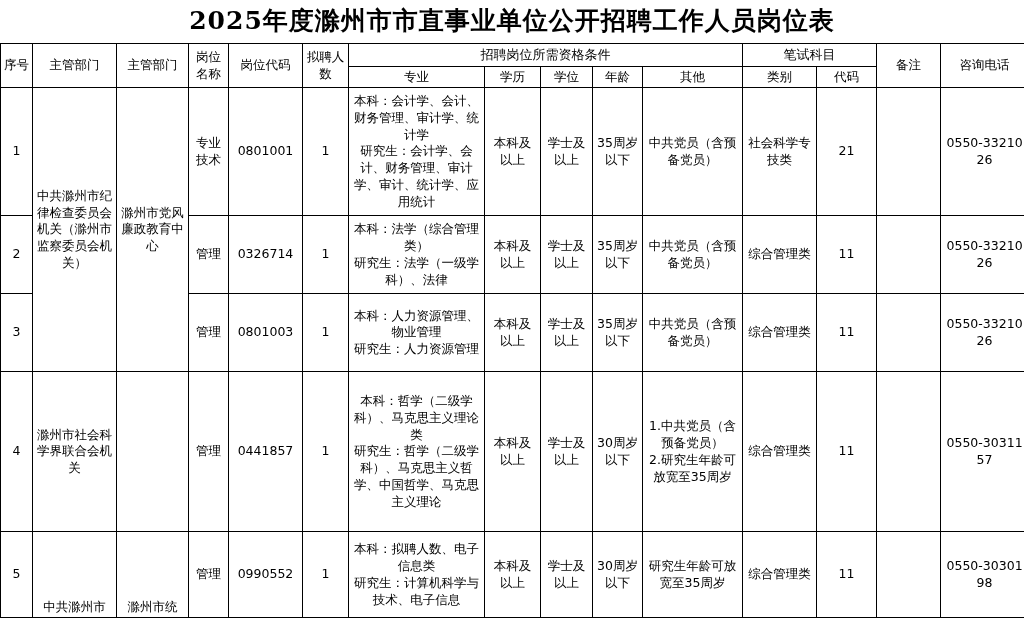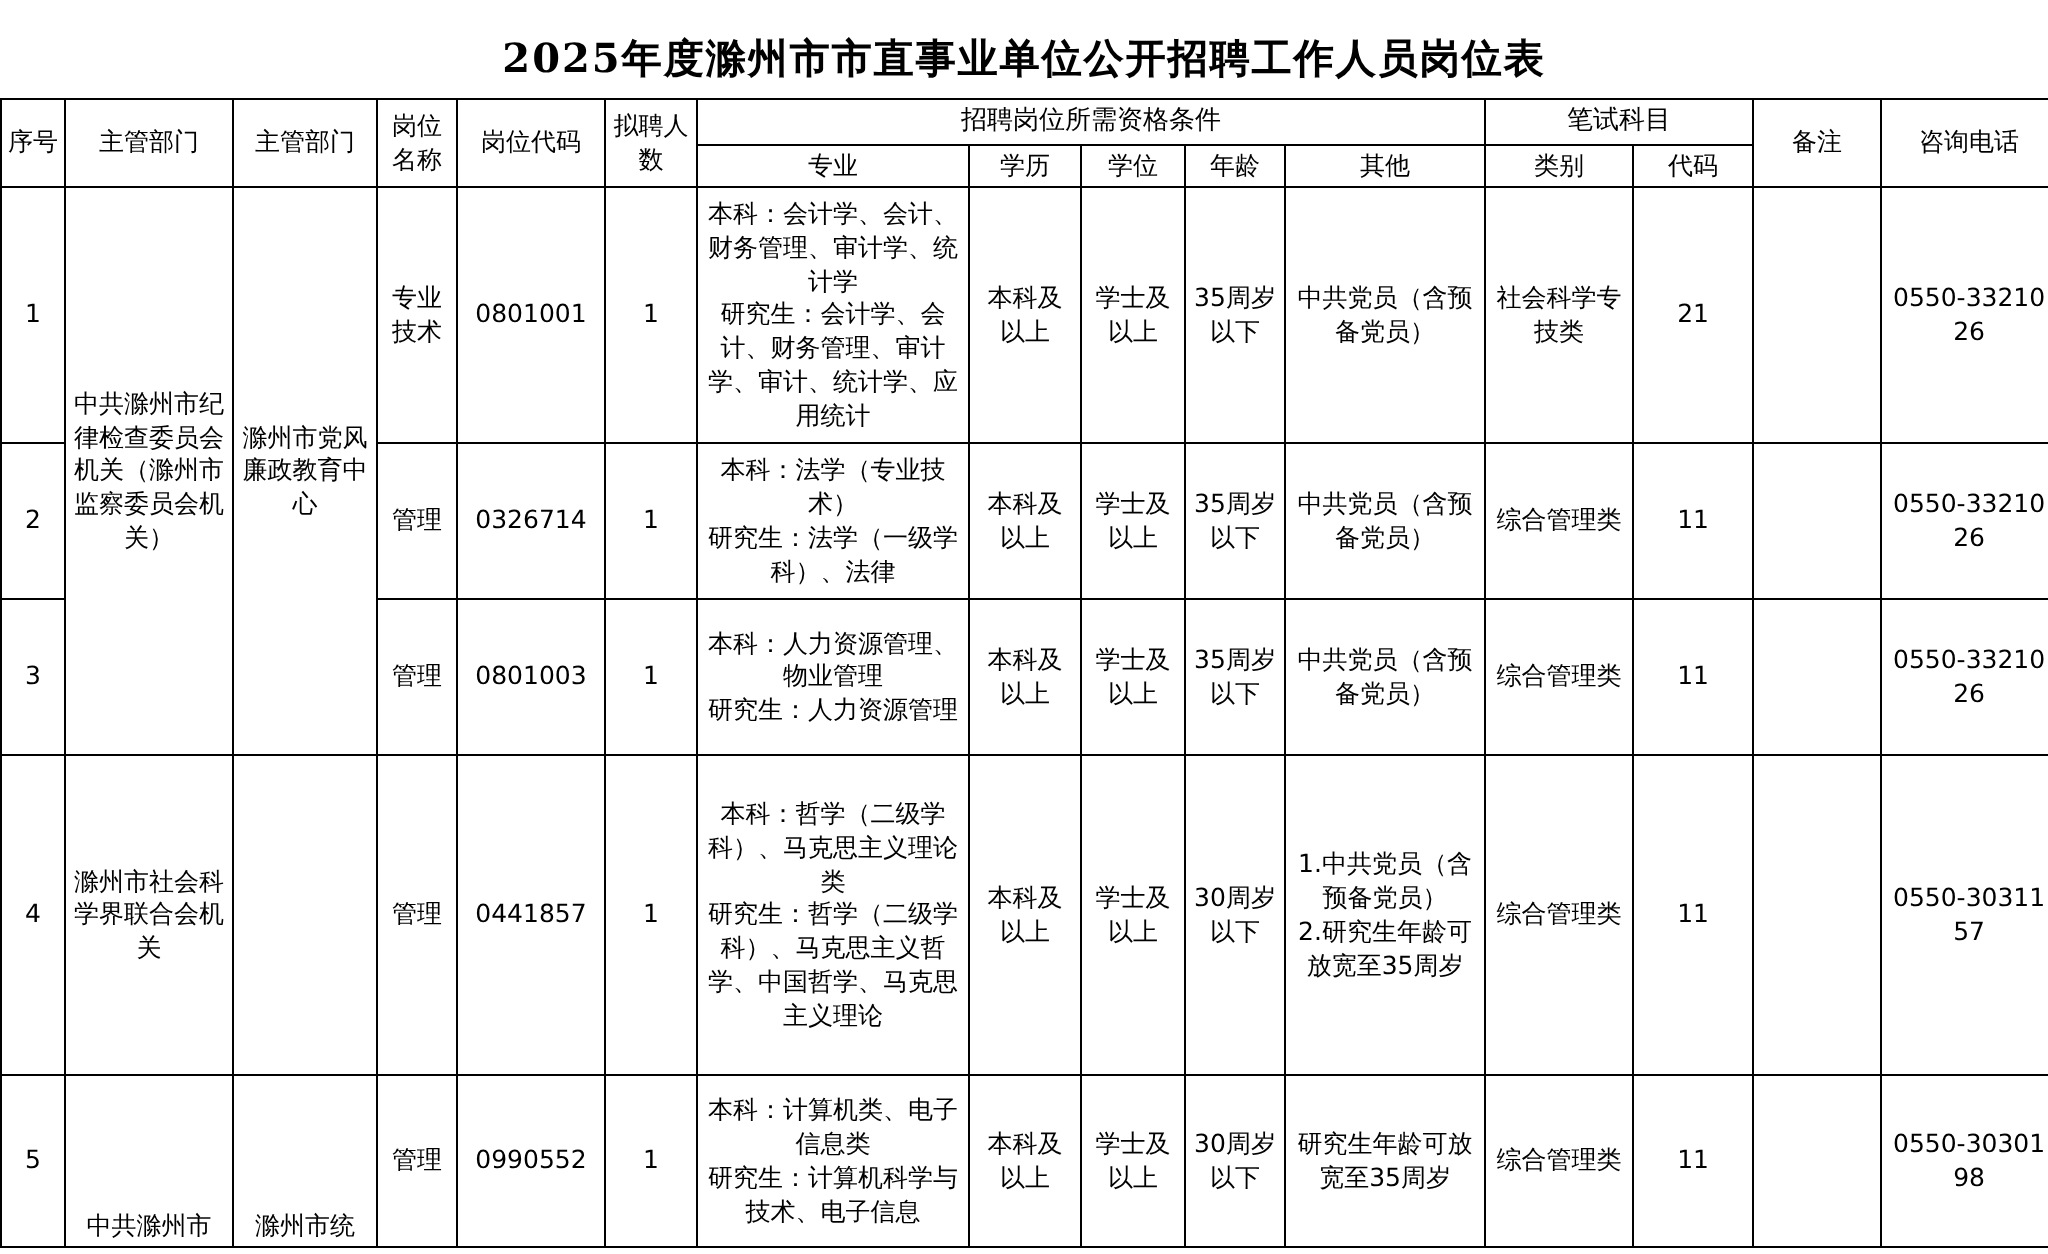--- a/index.html
+++ b/index.html
@@ -14,26 +14,25 @@
     font-family: "DejaVu Sans", "Liberation Sans", sans-serif;
     color: #000;
   }
   .page {
     width: 1024px;
     position: relative;
   }
   .doc-title {
     text-align: center;
     font-family: "DejaVu Serif", "Liberation Serif", serif;
-    font-size: 20px;
+    font-size: 25px;
     font-weight: 600;
     letter-spacing: 1px;
     padding: 4px 0 6px 0;
     color: #000;
-    margin-top: 12px;
   }
   table.jobs {
     border-collapse: collapse;
     table-layout: fixed;
     width: 1010px;
     margin: 0 auto;
     font-size: 12.5px;
     line-height: 1.35;
   }
   table.jobs th, table.jobs td {
@@ -142,21 +141,21 @@
         <td class="subcode">21</td>
         <td></td>
         <td class="small">0550-3321026</td>
       </tr>
 
       <tr style="height:78px">
         <td class="seq">2</td>
         <td class="small">管理</td>
         <td class="small">0326714</td>
         <td class="num">1</td>
-        <td class="cell-left major" style="white-space:pre-line">本科：法学（专业技术）
+        <td class="cell-left major" style="white-space:pre-line">本科：法学（综合管理类）
 研究生：法学（一级学科）、法律</td>
         <td class="small">本科及以上</td>
         <td class="small">学士及以上</td>
         <td class="small">35周岁以下</td>
         <td class="small" style="white-space:pre-line">中共党员（含预备党员）</td>
         <td class="small">综合管理类</td>
         <td class="subcode">11</td>
         <td></td>
         <td class="small">0550-3321026</td>
       </tr>
@@ -198,21 +197,21 @@
         <td class="small">0550-3031157</td>
       </tr>
 
       <tr style="height:86px">
         <td class="seq" style="vertical-align:middle">5</td>
         <td class="small" style="vertical-align:bottom">中共滁州市</td>
         <td class="small" style="vertical-align:bottom">滁州市统</td>
         <td class="small">管理</td>
         <td class="small">0990552</td>
         <td class="num">1</td>
-        <td class="cell-left major" style="white-space:pre-line">本科：计算机类、电子信息类
+        <td class="cell-left major" style="white-space:pre-line">本科：拟聘人数、电子信息类
 研究生：计算机科学与技术、电子信息</td>
         <td class="small">本科及以上</td>
         <td class="small">学士及以上</td>
         <td class="small">30周岁以下</td>
         <td class="small" style="white-space:pre-line">研究生年龄可放宽至35周岁</td>
         <td class="small">综合管理类</td>
         <td class="subcode">11</td>
         <td></td>
         <td class="small">0550-3030198</td>
       </tr>

